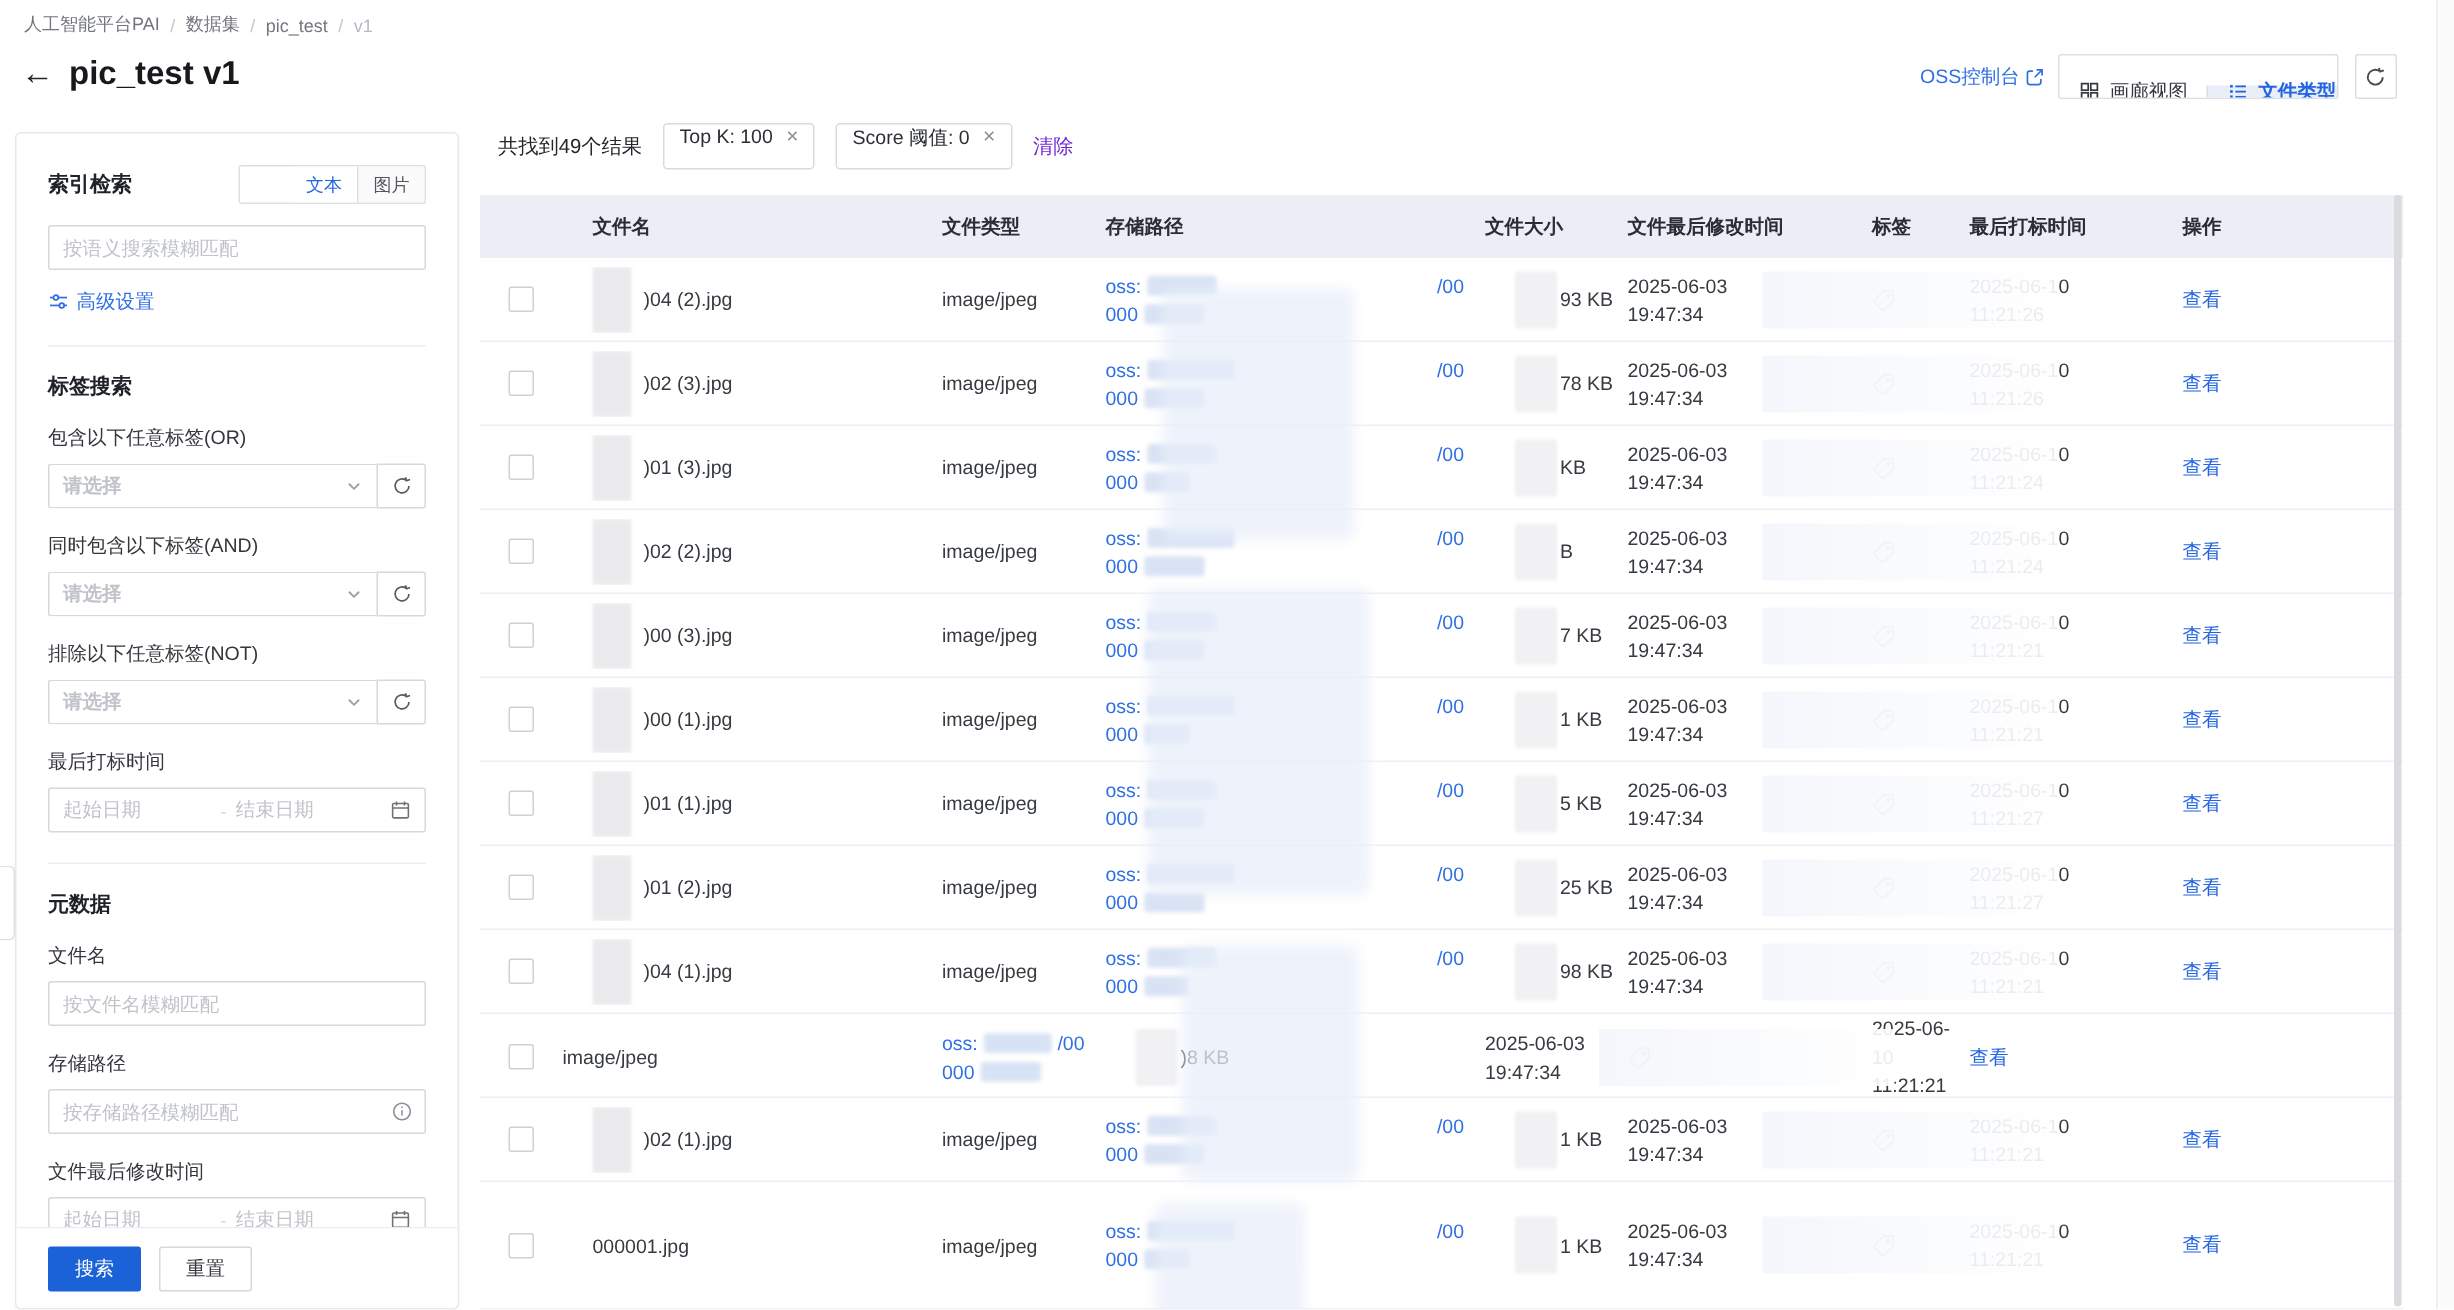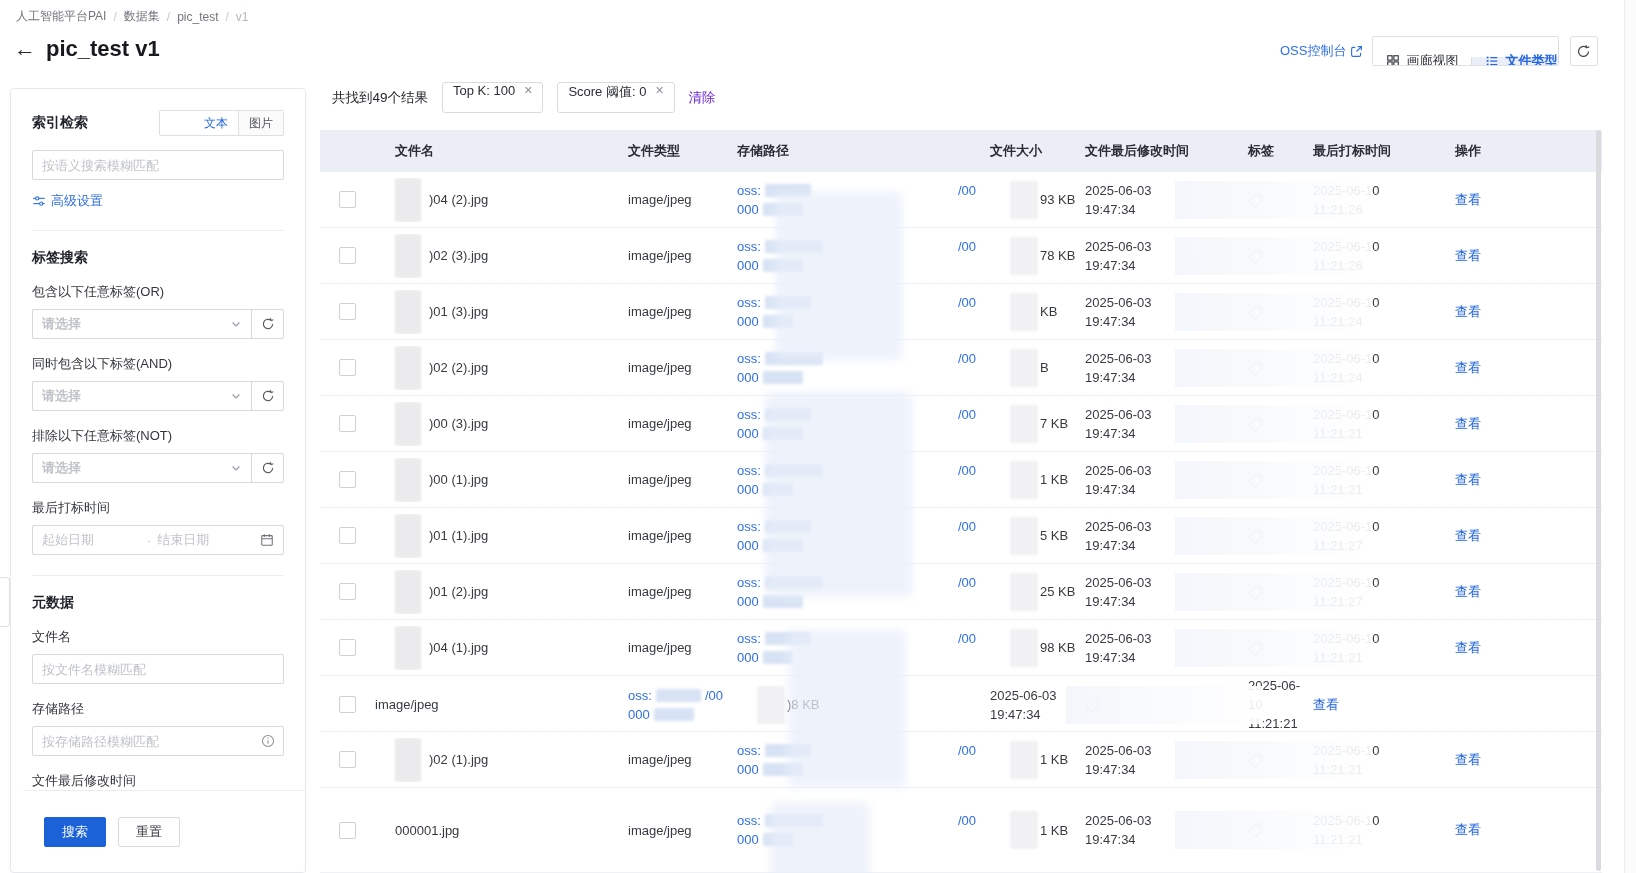--- a/index.html
+++ b/index.html
@@ -53,22 +53,22 @@
     border:1px solid #d5d8dd;border-right:none;border-radius:2px 0 0 2px;padding:0 9px;font-size:13px;color:var(--ph);cursor:pointer;background:#fff;}
   .select-refresh{width:33px;box-sizing:border-box;border:1px solid #d5d8dd;border-radius:0 2px 2px 0;
     display:flex;align-items:center;justify-content:center;color:#55585e;cursor:pointer;background:#fff;}
   .date-range{display:flex;align-items:center;margin-top:8px;height:30px;box-sizing:border-box;
     border:1px solid #d5d8dd;border-radius:2px;padding:0 9px;font-size:13px;color:var(--ph);background:#fff;cursor:pointer;}
   .date-range .d{flex:1;}
   .date-range .dash{color:#d8dade;padding:0 6px;}
   .date-range .cal{color:#6e7278;margin-left:4px;}
   .input-wrap{position:relative;margin-top:8px;}
   .input-wrap .info{position:absolute;right:9px;top:8px;color:#8a8e96;}
-  .side-footer{position:absolute;left:12px;right:0;bottom:0;height:53px;border-top:1px solid #ecedf0;
-    display:flex;align-items:center;gap:12px;padding:14px 21px;background:#fff;border-radius:0 0 4px 4px;}
+  .side-footer{position:absolute;left:0;right:0;bottom:0;height:53px;border-top:1px solid #ecedf0;
+    display:flex;align-items:center;gap:12px;padding:0 21px;background:#fff;border-radius:0 0 4px 4px;}
   .btn{height:30px;box-sizing:border-box;border-radius:2px;font-size:13px;padding:0 17px;display:flex;align-items:center;cursor:pointer;font-family:inherit;}
   .btn-primary{background:#1b62d9;color:#fff;border:1px solid #1b62d9;}
   .btn-default{background:#fff;color:#33363c;border:1px solid #d5d8dd;}
   .collapse-handle{position:absolute;left:0;top:577px;width:9px;height:48px;background:#fff;border:1px solid #dcdfe4;border-left:none;border-radius:0 4px 4px 0;cursor:pointer;}
 
   
   .results-bar{position:absolute;left:332px;top:84px;display:flex;align-items:center;gap:14px;height:27px;}
   .results-summary{font-size:13.5px;color:#23262b;}
   .chip{display:flex;align-items:flex-start;gap:9px;border:1px solid #d9dbe0;border-radius:3px;height:31px;box-sizing:border-box;
     padding:0 10px;font-size:13px;color:#2a2d33;background:#fff;}

